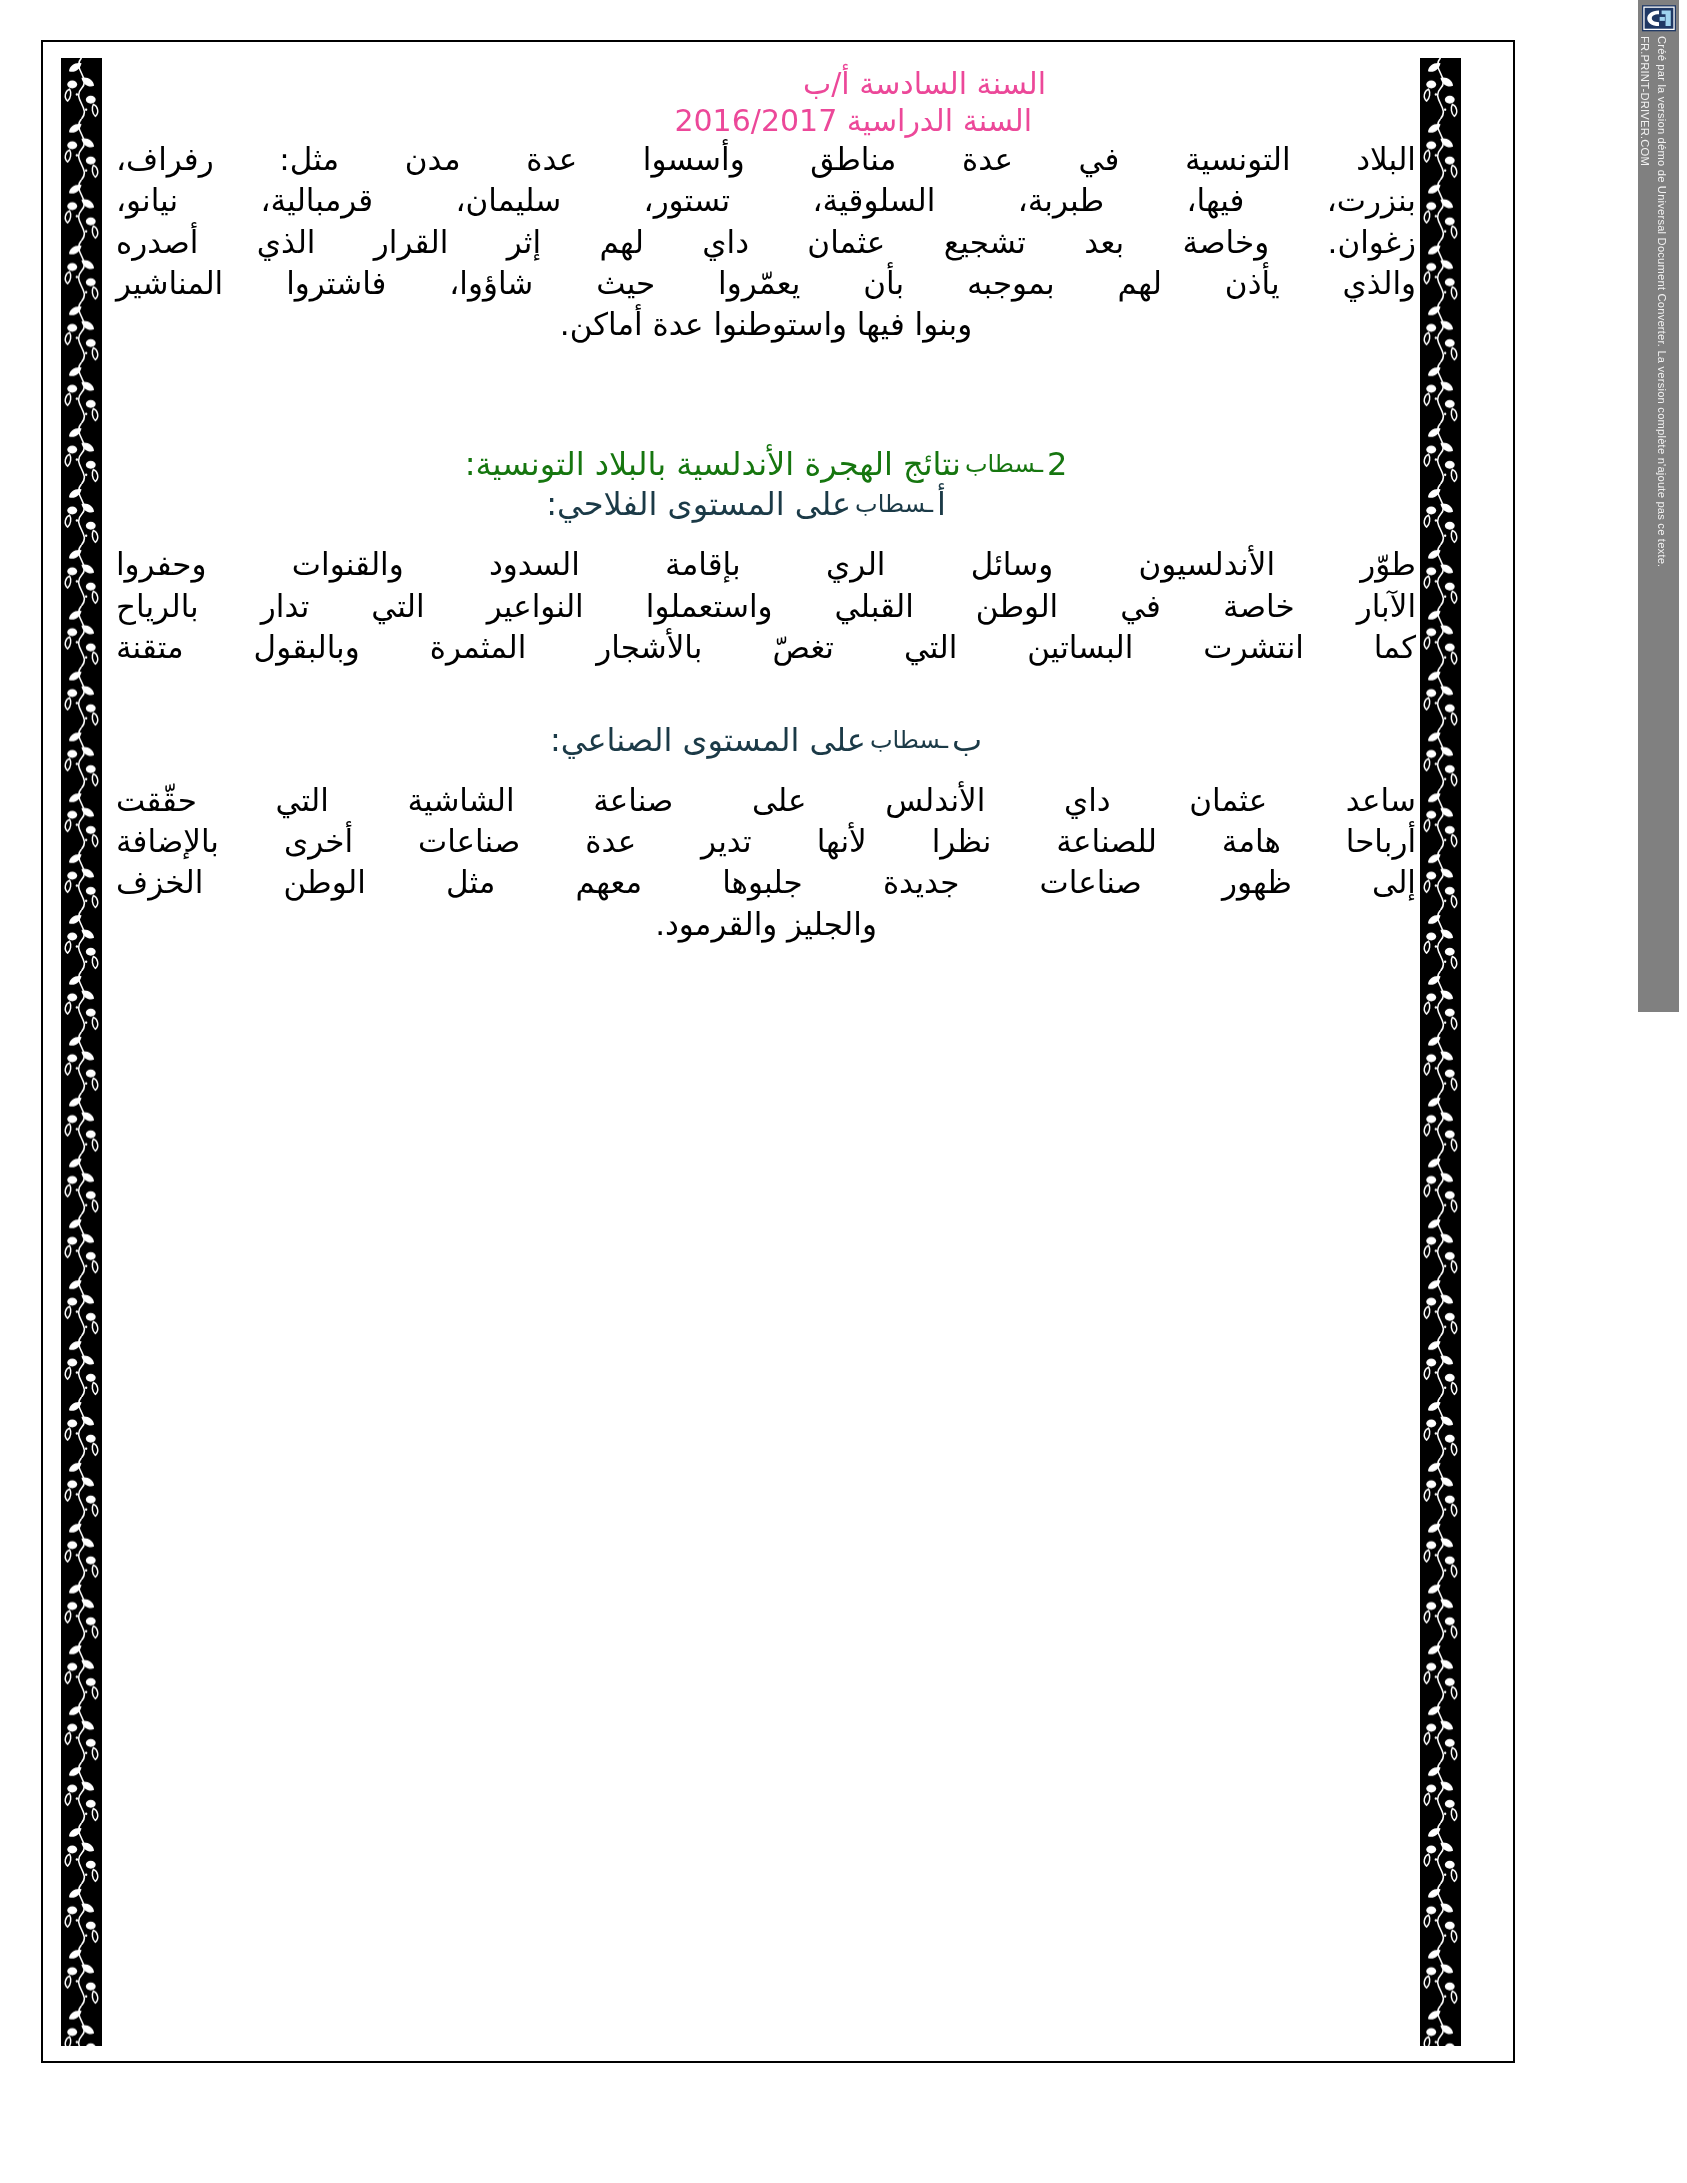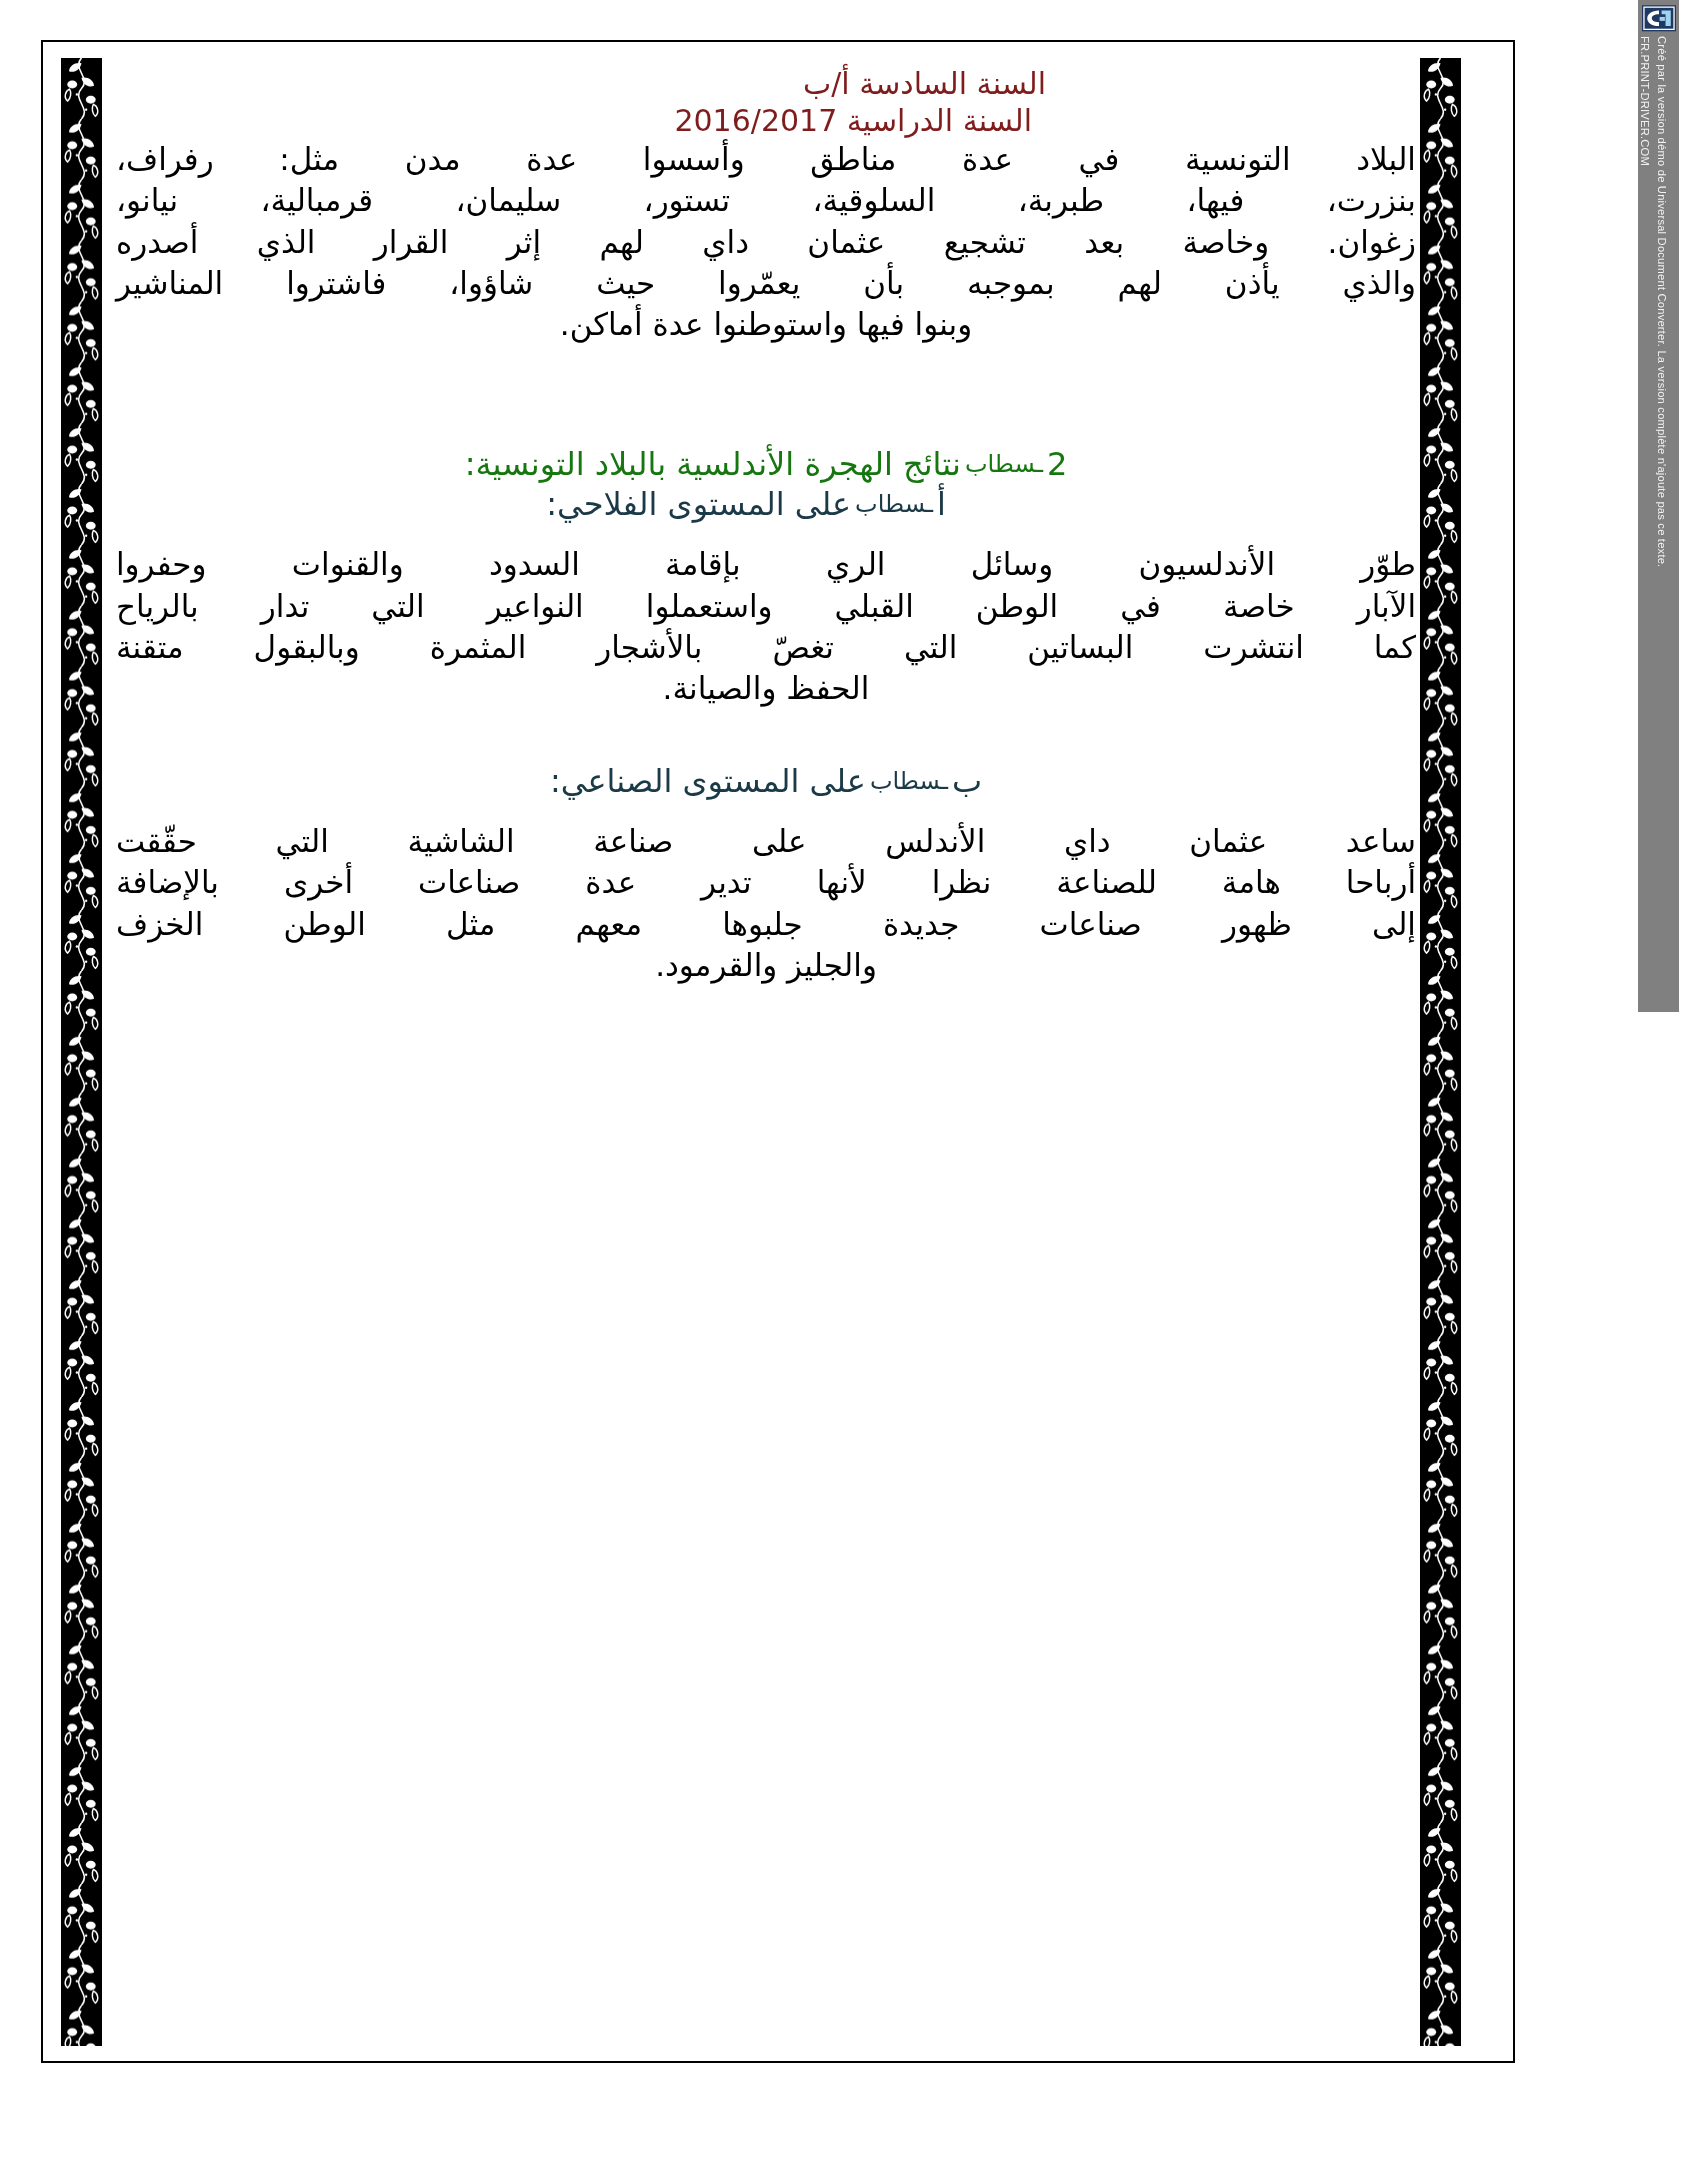--- a/index.html
+++ b/index.html
@@ -98,21 +98,21 @@
   }
 
   .doc-line {
     font-family: "DejaVu Sans", "Liberation Sans", sans-serif;
     font-weight: 400;
     line-height: 1.30;
   }
 
   
   .hdr {
-    color: #7f1d1d;
+    color: #ec4899;
     font-size: 30px;
     text-align: center;
     line-height: 1.22;
     padding-right: 0;
   }
   .hdr-row {
     text-align: right;
     padding-right: 370px;
   }
   .hdr-row.second { padding-right: 384px; }
@@ -227,21 +227,20 @@
     <div class="heading-blue doc-line ind-a">
       <span>أ</span><span class="orn">ـسطاب</span><span>على المستوى الفلاحي:</span>
     </div>
 
     <div class="gap-sm"></div>
 
     <div class="body-par doc-line">
       <span class="ln">طوّر الأندلسيون وسائل الري بإقامة السدود والقنوات وحفروا</span>
       <span class="ln">الآبار خاصة في الوطن القبلي واستعملوا النواعير التي تدار بالرياح</span>
       <span class="ln">كما انتشرت البساتين التي تغصّ بالأشجار المثمرة وبالبقول متقنة</span>
-      <span class="ln last">الحفظ والصيانة.</span>
     </div>
 
     <div class="gap-md"></div>
 
     <div class="heading-blue doc-line ind-b">
       <span>ب</span><span class="orn">ـسطاب</span><span>على المستوى الصناعي:</span>
     </div>
 
     <div class="gap-sm"></div>
 

